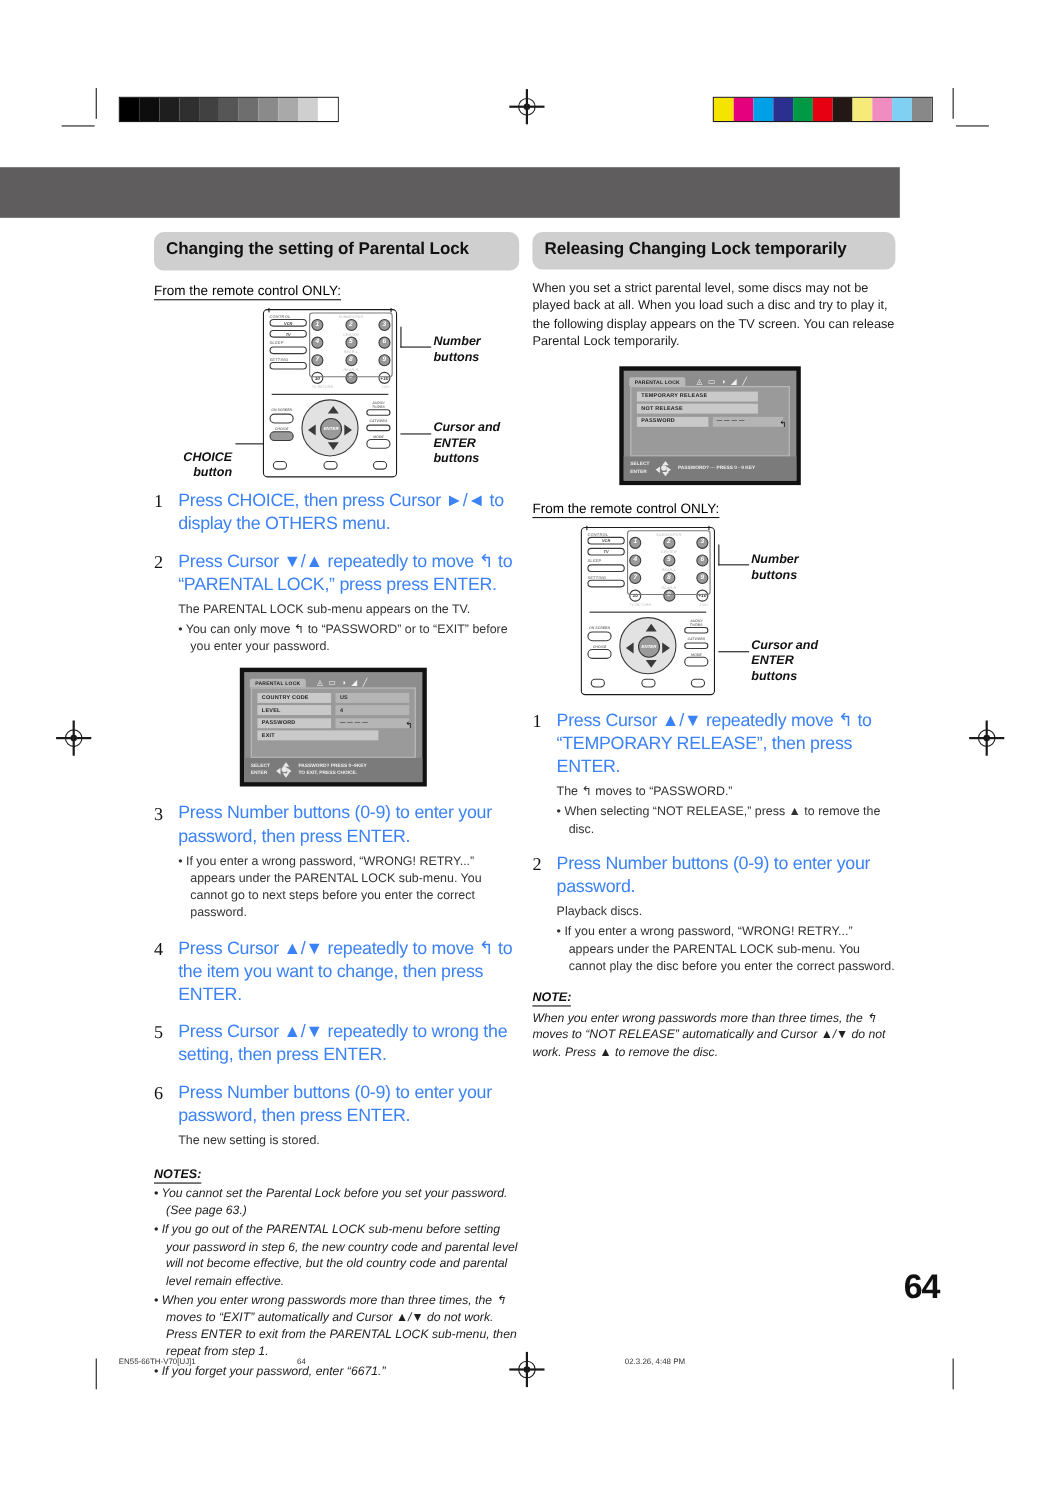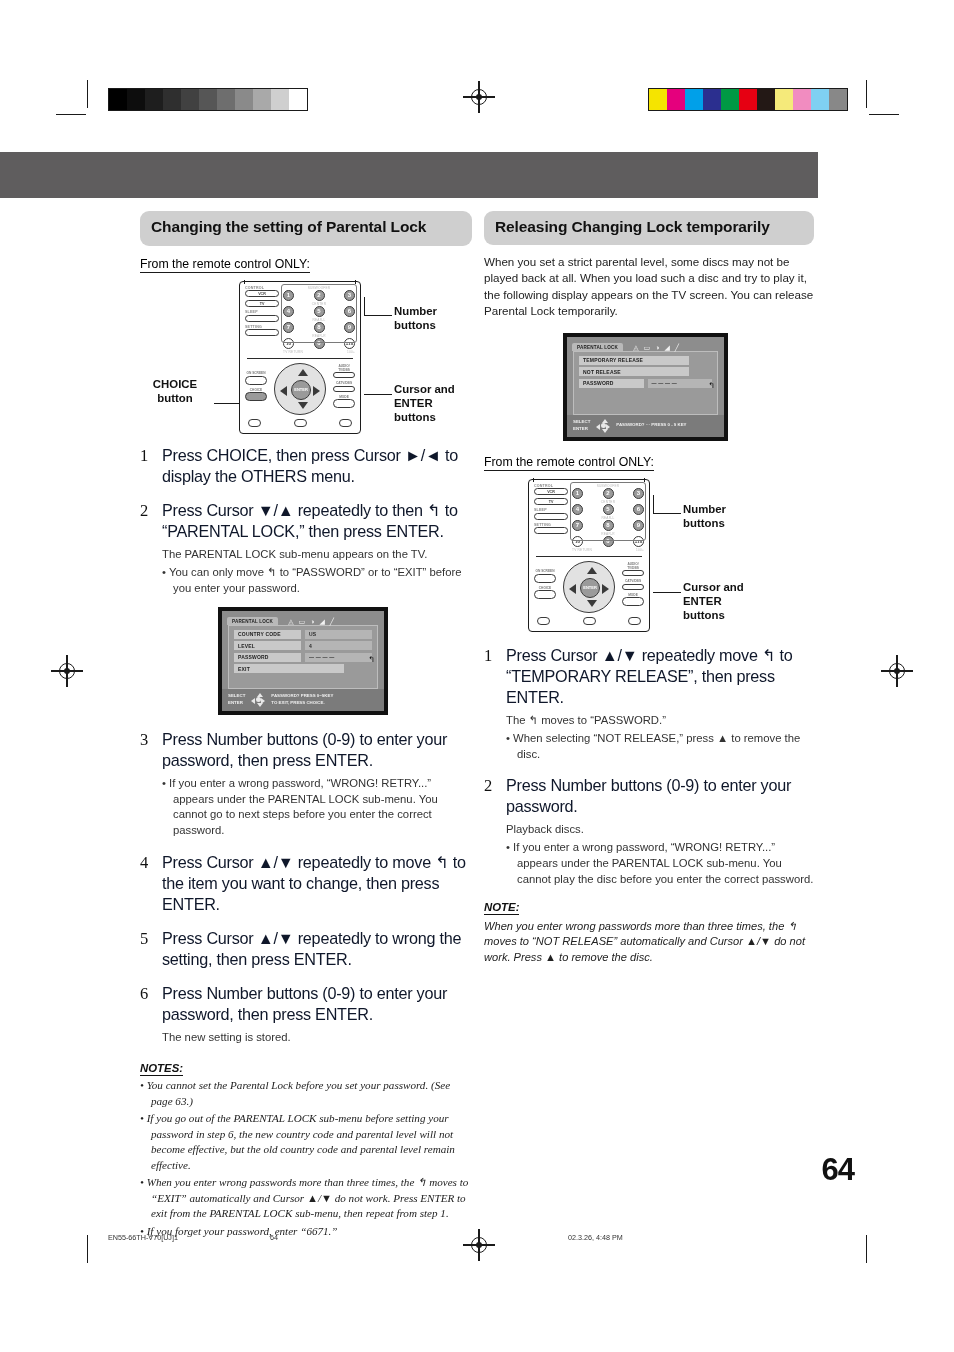--- a/index.html
+++ b/index.html
@@ -56,39 +56,39 @@
   
   .step { display:flex; margin-top:13px; }
   .step .num {
     width:22px; flex:0 0 22px;
     font-size:16.5px; line-height:1.30; color:#111;
     font-family:"Liberation Serif", serif;
     font-weight:400;
   }
   .step .body { flex:1 1 auto; }
   .step .main {
-    font-size:16.2px; line-height:1.30; color:#0f172a;
+    font-size:16.2px; line-height:1.30; color:#3b82f6;
     letter-spacing:-0.25px;
   }
   .step .sub {
     font-size:11.3px; line-height:1.40; color:#333; margin-top:5px;
   }
   .step .bullet {
     font-size:11.3px; line-height:1.40; color:#333;
     padding-left:11px; text-indent:-11px; margin-top:2px;
   }
 
   .notes-title {
     font-size:11.4px; font-weight:bold; font-style:italic; color:#111;
     display:inline-block; border-bottom:1.3px solid #111;
     padding-bottom:1px; margin-top:16px;
   }
   .note-line {
     font-size:11.1px; line-height:1.40; font-style:italic; color:#222;
-    padding-left:11px; text-indent:-11px; margin-top:2px;font-family:Liberation Serif, serif;
+    padding-left:11px; text-indent:-11px; margin-top:2px;
   }
   .note-plain {
     font-size:11.1px; line-height:1.40; font-style:italic; color:#222; margin-top:4px;
   }
 
   .pagenum {
     position:absolute; right:100px; top:1152px;
     font-size:31px; font-weight:bold; color:#111;
     font-family:"Liberation Sans", sans-serif;
     letter-spacing:-1px;
@@ -123,21 +123,21 @@
   .dpad { width:14px; height:14px; position:relative; }
   .dpad .c { position:absolute; left:4.5px; top:4.5px; width:5px; height:5px; background:#e8e8e8; border-radius:50%; }
   .dpad .a { position:absolute; width:0; height:0; }
   .dpad .up { left:5.2px; top:0; border-left:3px solid transparent; border-right:3px solid transparent; border-bottom:4px solid #e8e8e8; }
   .dpad .dn { left:5.2px; bottom:0; border-left:3px solid transparent; border-right:3px solid transparent; border-top:4px solid #e8e8e8; }
   .dpad .lf { top:5.2px; left:0; border-top:3px solid transparent; border-bottom:3px solid transparent; border-right:4px solid #e8e8e8; }
   .dpad .rt { top:5.2px; right:0; border-top:3px solid transparent; border-bottom:3px solid transparent; border-left:4px solid #e8e8e8; }
   .cursor-glyph { position:absolute; color:#111; font-size:8px; }
 
   
-  .remote-wrap { position:relative; }
+  .remote-wrap { position:relative;font-style:italic; }
   .remote {
     position:relative; width:122px; background:#ffffff;
     border:1.6px solid #1c1c1c; border-radius:4px;
     padding:4px 5px 6px 5px;
   }
   .remote:before{
     content:""; position:absolute; left:4px; right:4px; top:-1.6px; height:4px;
     border-left:1.6px solid #1c1c1c; border-right:1.6px solid #1c1c1c;
   }
   .rem-top { display:flex; gap:4px; }
@@ -350,37 +350,37 @@
     <div class="callout" style="left:254px; top:26px; width:74px;">
       <span>Number buttons</span>
     </div>
 
     <div class="leader" style="left:224px; top:115px; width:28px;"></div>
     <div class="callout" style="left:254px; top:104px; width:80px;">
       <span>Cursor and ENTER buttons</span>
     </div>
 
     <div class="leader" style="left:74px; top:124px; width:26px;"></div>
-    <div class="callout" style="left:-1px; top:99px; width:72px; text-align:center;">
+    <div class="callout" style="left:-1px; top:131px; width:72px; text-align:right;">
       <span>CHOICE button</span>
     </div>
   </div>
 
   
   <div class="step" style="margin-top:6px;">
     <div class="num">1</div>
     <div class="body">
       <div class="main">Press CHOICE, then press Cursor ►/◄ to display the OTHERS menu.</div>
     </div>
   </div>
 
   <div class="step">
     <div class="num">2</div>
     <div class="body">
-      <div class="main">Press Cursor ▼/▲ repeatedly to then ↰ to “PARENTAL LOCK,” then press ENTER.</div>
+      <div class="main">Press Cursor ▼/▲ repeatedly to move ↰ to “PARENTAL LOCK,” press press ENTER.</div>
       <div class="sub">The PARENTAL LOCK sub-menu appears on the TV.</div>
       <div class="bullet">• You can only move ↰ to “PASSWORD” or to “EXIT” before you enter your password.</div>
     </div>
   </div>
 
   
   <div style="margin:10px 0 0 78px;">
     <div class="tvshot" style="width:170px;">
       <div class="tv-inner" style="background:#8d8d8d;">
         <div class="tv-tabrow">

